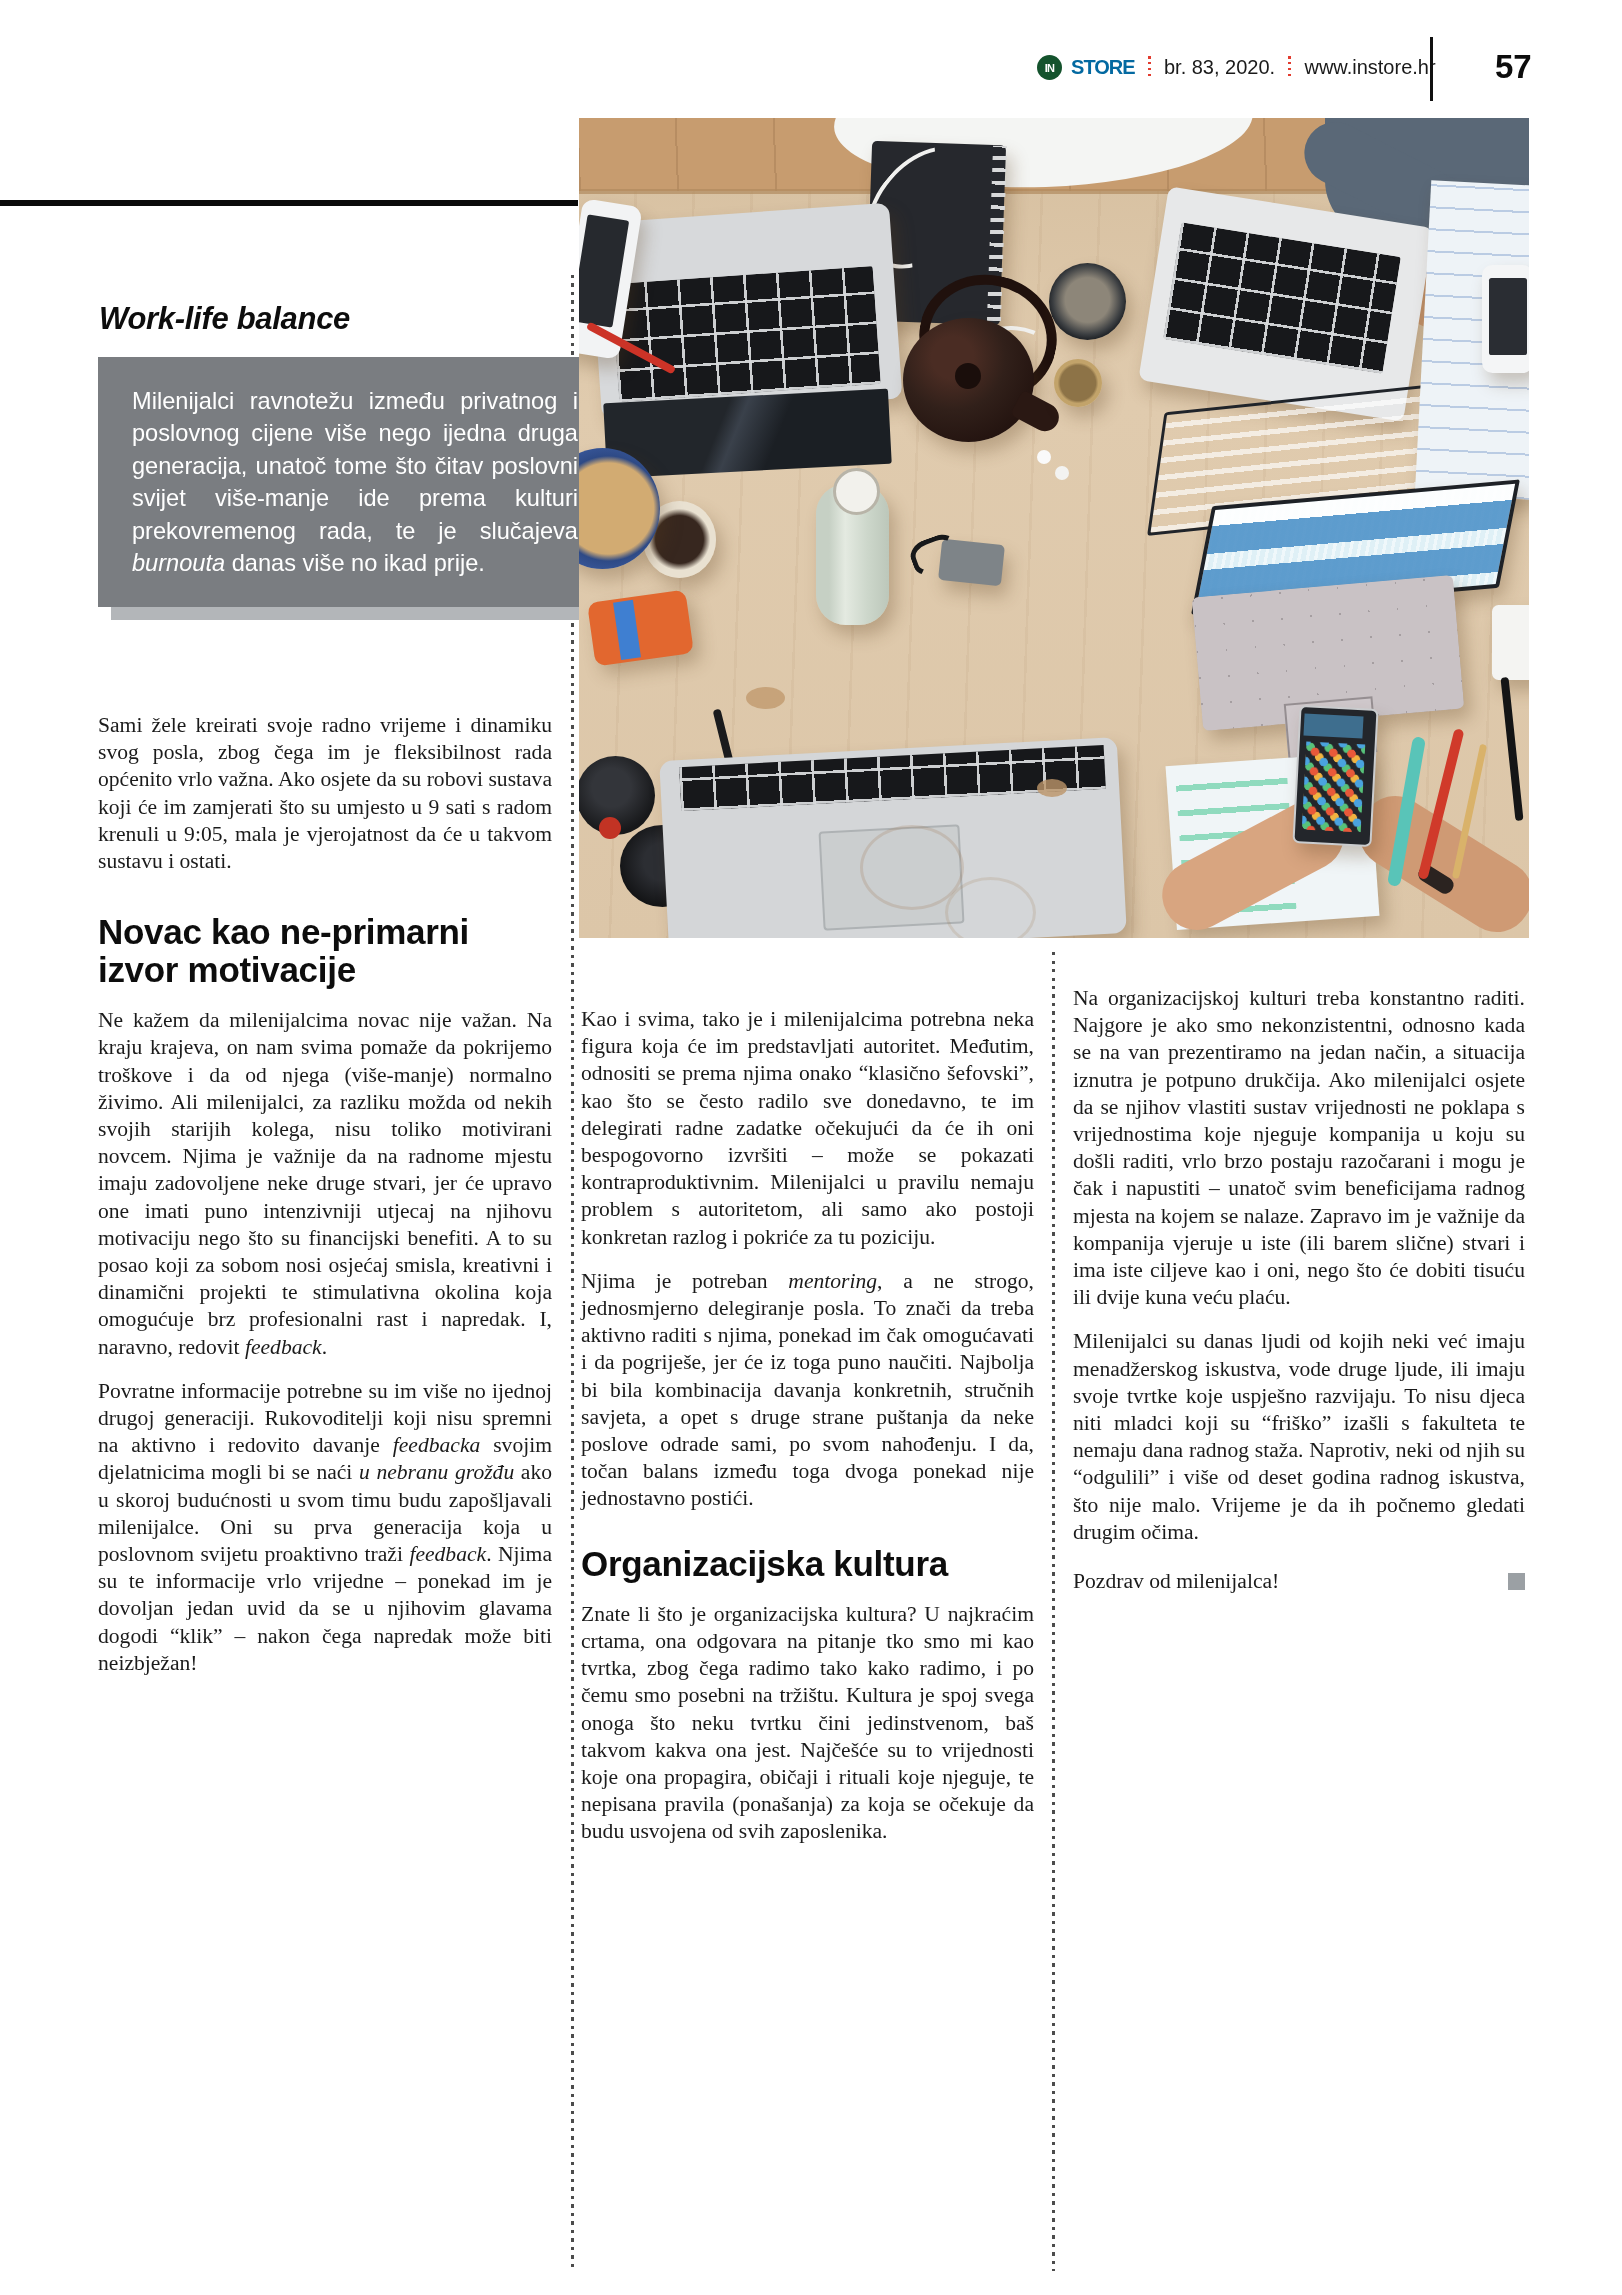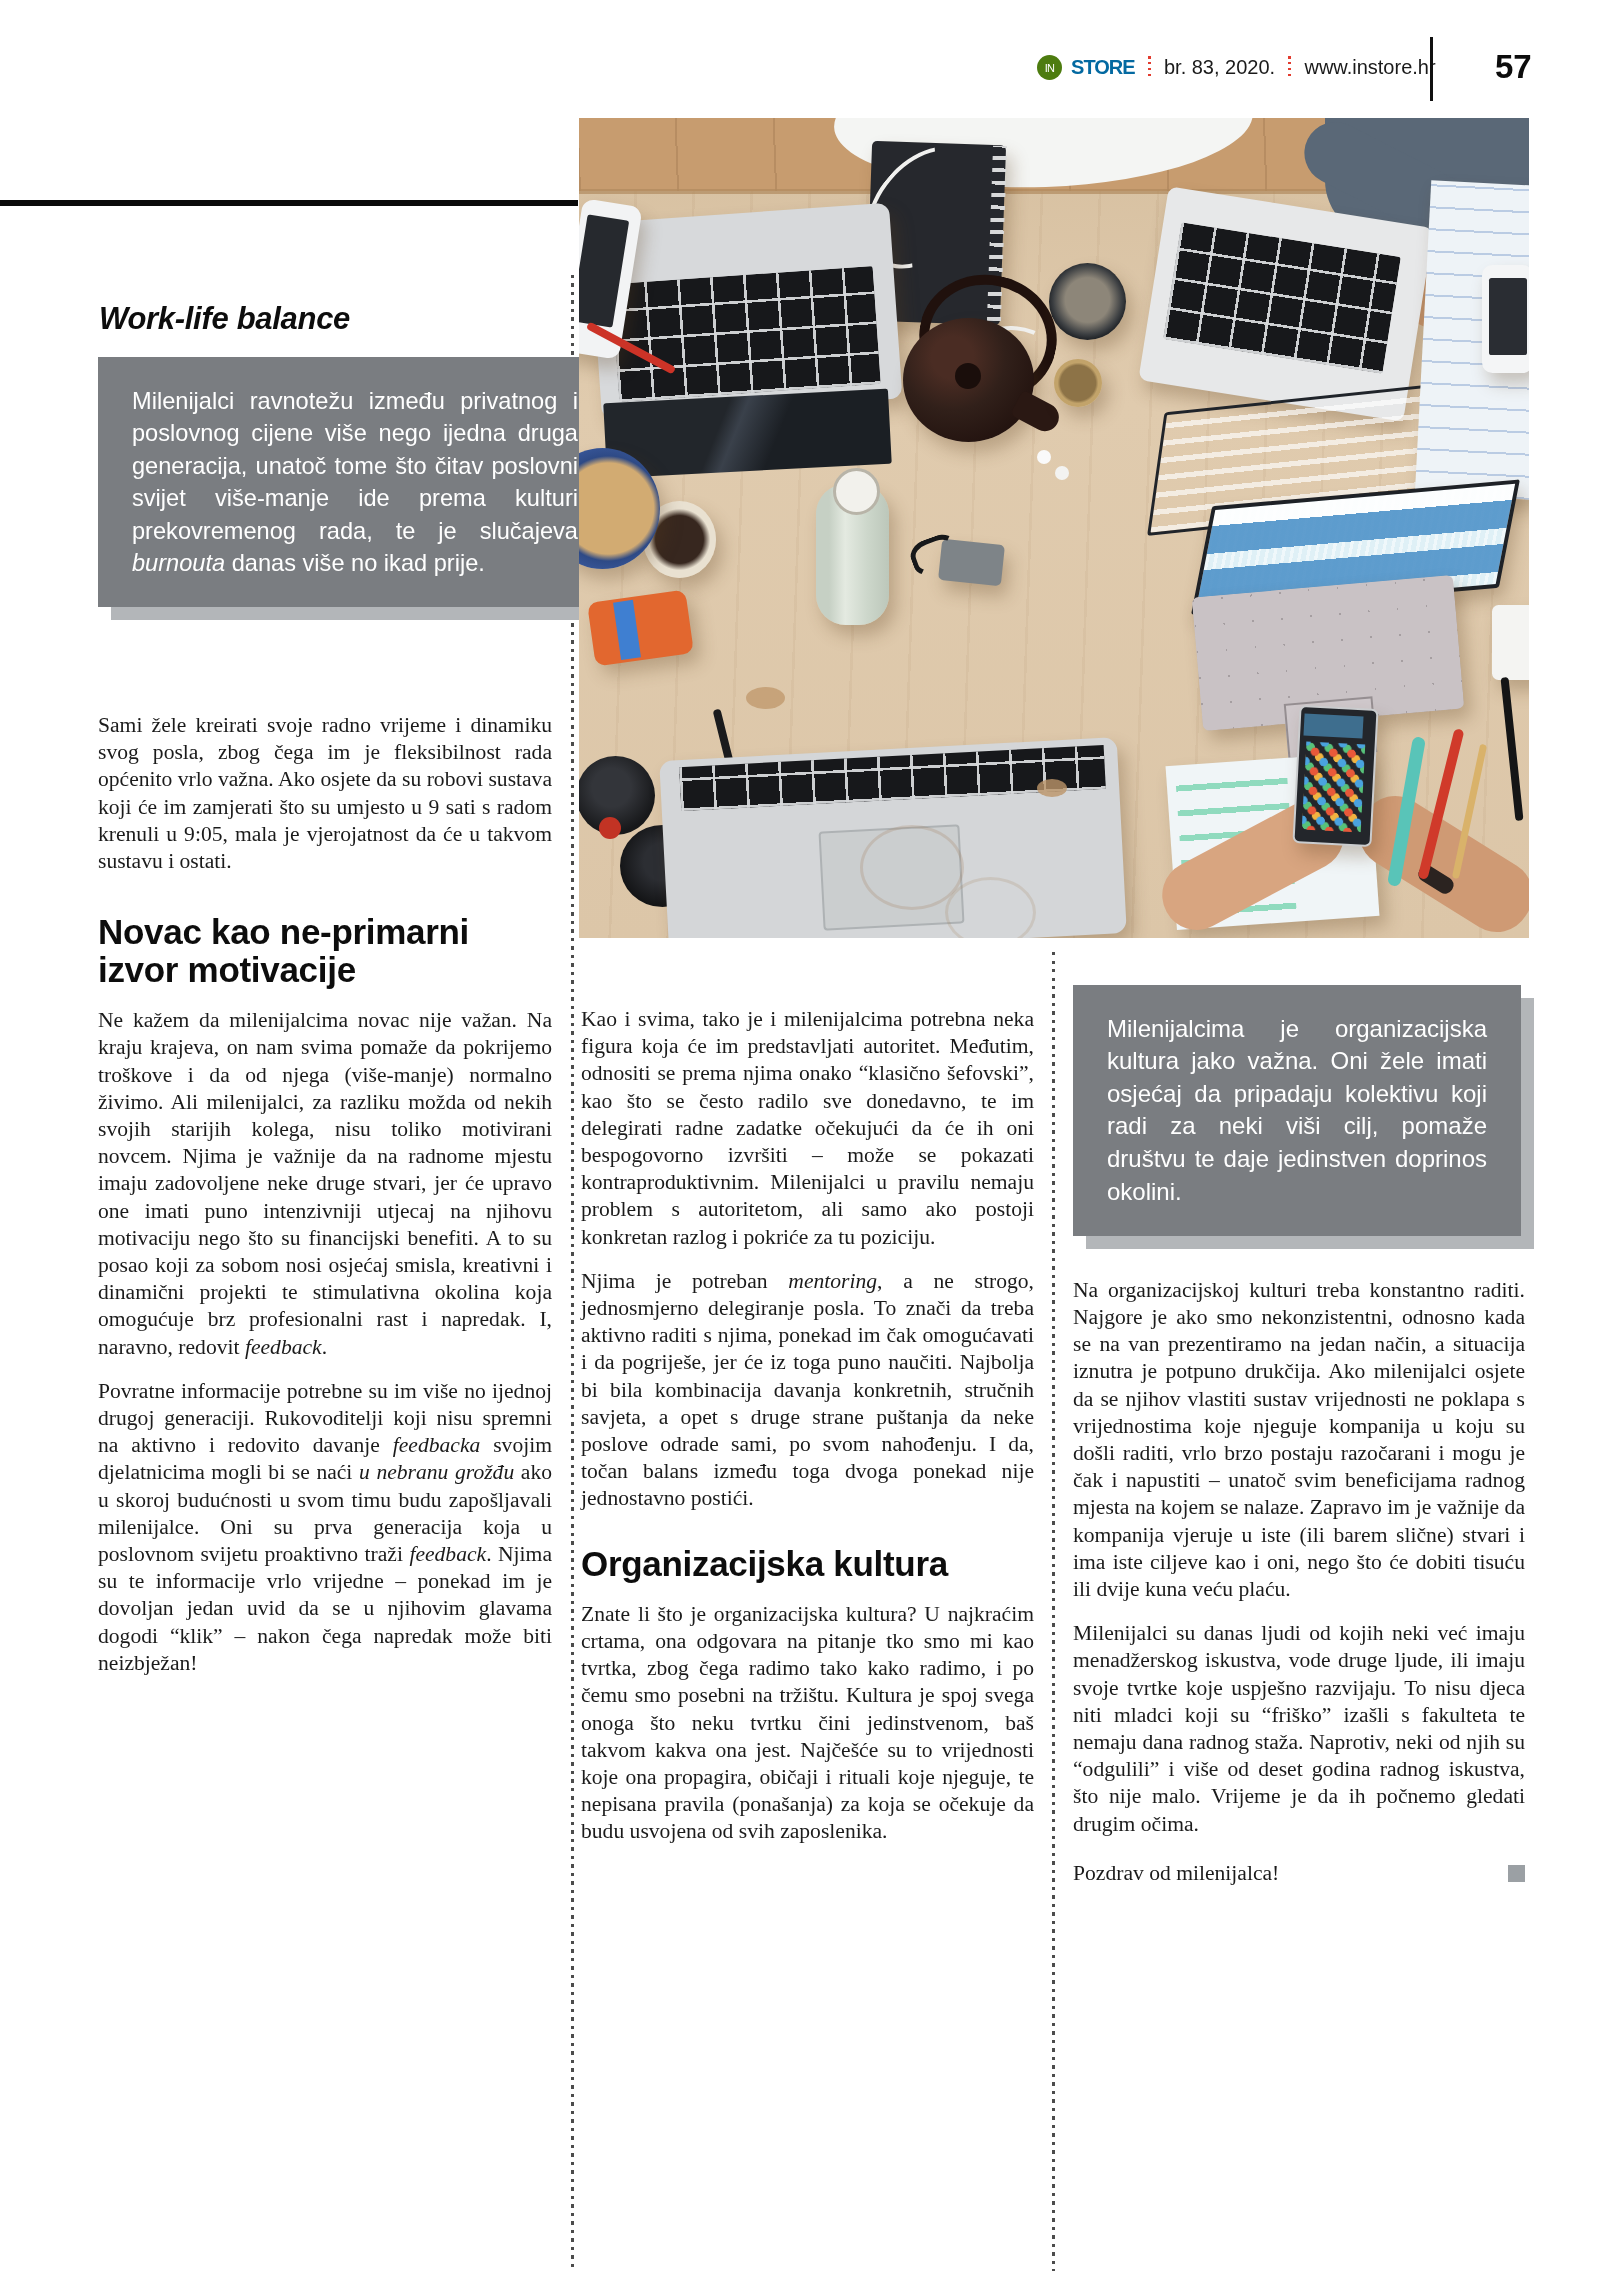--- a/index.html
+++ b/index.html
@@ -3,23 +3,23 @@
 <meta charset="utf-8">
 <style>
   html,body{margin:0;padding:0;}
   body{width:1623px;height:2295px;position:relative;background:#ffffff;
        font-family:"Liberation Serif",serif;color:#1b1b1b;overflow:hidden;}
   .abs{position:absolute;}
 
   
   .masthead{position:absolute;top:55px;left:1037px;display:flex;align-items:center;gap:13px;
             font-family:"Liberation Sans",sans-serif;}
-  .logo-circle{width:25px;height:25px;border-radius:50%;background:#4d7c0f;color:#fff;
+  .logo-circle{width:25px;height:25px;border-radius:50%;background:#14532d;color:#fff;
                display:flex;align-items:center;justify-content:center;
-               font-weight:normal;font-size:11px;letter-spacing:-0.7px;text-align:center;}
+               font-weight:bold;font-size:11px;letter-spacing:-0.7px;text-align:center;}
   .logo-word{font-size:20px;font-weight:900;letter-spacing:-1px;color:#0369a1;margin-left:-3.9px;}
   .red-dots{width:3.3px;height:23.6px;
             background:repeating-linear-gradient(to bottom,#e23b2e 0 2.6px,transparent 2.6px 5.9px);}
   .mast-text{font-size:20px;color:#1a1a1a;}
   .page-divider{position:absolute;left:1430px;top:37px;width:3.3px;height:64px;background:#101010;}
   .page-number{position:absolute;left:1495px;top:48px;font-family:"Liberation Sans",sans-serif;
                font-size:33px;font-weight:800;color:#0c0c0c;}
 
   
   .black-rule{position:absolute;left:0;top:200px;width:578px;height:5.9px;background:#0b0b0b;}
@@ -194,21 +194,20 @@
 </section>
 
 <section class="col" style="left:581px;top:1006px;width:453px;">
   <p><span>Kao i svima, tako je i milenijalcima potrebna neka figura koja će im predstavljati autoritet. Međutim, odnositi se prema njima onako “klasično šefovski”, kao što se često radilo sve donedavno, te im delegirati radne zadatke očekujući da će ih oni bespogovorno izvršiti – može se pokazati kontraproduktivnim. Milenijalci u pravilu nemaju problem s autoritetom, ali samo ako postoji konkretan razlog i pokriće za tu poziciju.</span></p>
   <p><span>Njima je potreban </span><i>mentoring</i><span>, a ne strogo, jednosmjerno delegiranje posla. To znači da treba aktivno raditi s njima, ponekad im čak omogućavati i da pogriješe, jer će iz toga puno naučiti. Najbolja bi bila kombinacija davanja konkretnih, stručnih savjeta, a opet s druge strane puštanja da neke poslove odrade sami, po svom nahođenju. I da, točan balans između toga dvoga ponekad nije jednostavno postići.</span></p>
   <h2 style="margin-top:32px;">Organizacijska kultura</h2>
   <p><span>Znate li što je organizacijska kultura? U najkraćim crtama, ona odgovara na pitanje tko smo mi kao tvrtka, zbog čega radimo tako kako radimo, i po čemu smo posebni na tržištu. Kultura je spoj svega onoga što neku tvrtku čini jedinstvenom, baš takvom kakva ona jest. Najčešće su to vrijednosti koje ona propagira, običaji i rituali koje njeguje, te nepisana pravila (ponašanja) za koja se očekuje da budu usvojena od svih zaposlenika.</span></p>
 </section>
 
 <section class="col" style="left:1073px;top:985px;width:452px;">
-  <aside class="pullquote pq-right"><span>Milenijalcima je organizacijska kultura jako važna. Oni žele imati osjećaj da pripadaju kolektivu koji radi za neki viši cilj, pomaže društvu te daje jedinstven doprinos okolini.</span></aside>
   <p><span>Na organizacijskoj kulturi treba konstantno raditi. Najgore je ako smo nekonzistentni, odnosno kada se na van prezentiramo na jedan način, a situacija iznutra je potpuno drukčija. Ako milenijalci osjete da se njihov vlastiti sustav vrijednosti ne poklapa s vrijednostima koje njeguje kompanija u koju su došli raditi, vrlo brzo postaju razočarani i mogu je čak i napustiti – unatoč svim beneficijama radnog mjesta na kojem se nalaze. Zapravo im je važnije da kompanija vjeruje u iste (ili barem slične) stvari i ima iste ciljeve kao i oni, nego što će dobiti tisuću ili dvije kuna veću plaću.</span></p>
   <p><span>Milenijalci su danas ljudi od kojih neki već imaju menadžerskog iskustva, vode druge ljude, ili imaju svoje tvrtke koje uspješno razvijaju. To nisu djeca niti mladci koji su “friško” izašli s fakulteta te nemaju dana radnog staža. Naprotiv, neki od njih su “odgulili” i više od deset godina radnog iskustva, što nije malo. Vrijeme je da ih počnemo gledati drugim očima.</span></p>
   <div class="signoff-row">
     <span>Pozdrav od milenijalca!</span>
     <span class="end-mark"></span>
   </div>
 </section>
 
 
 </body></html>

